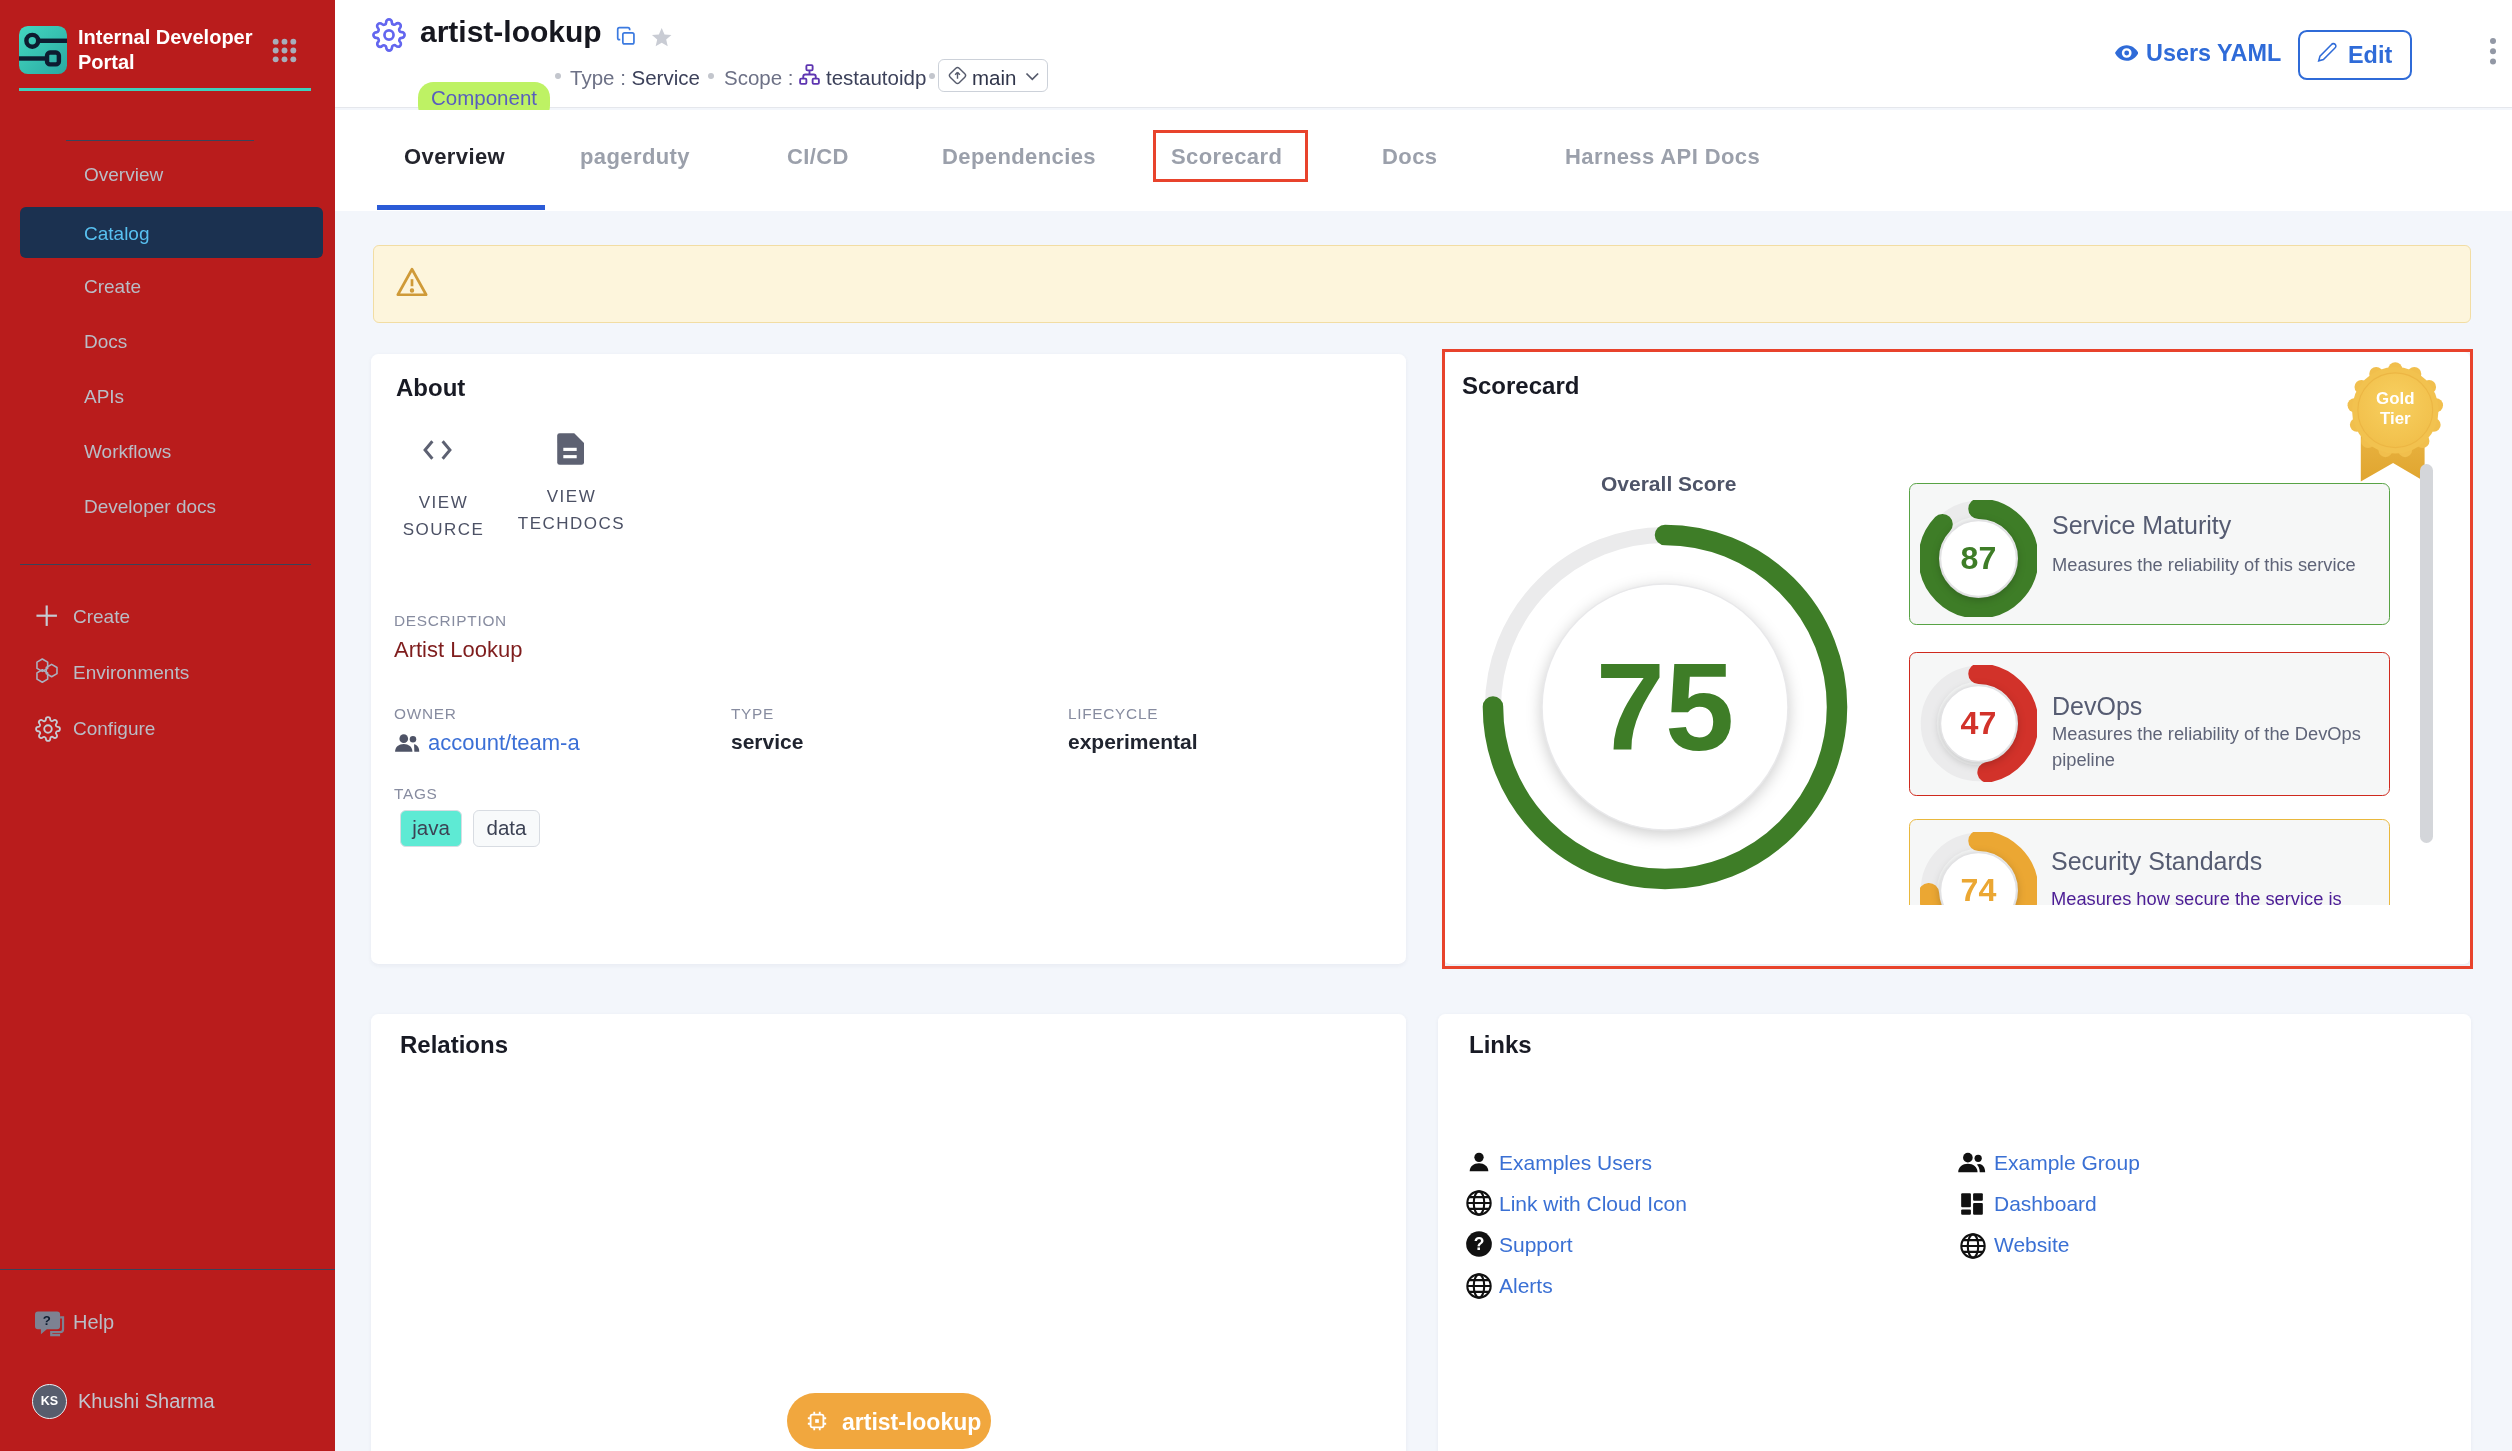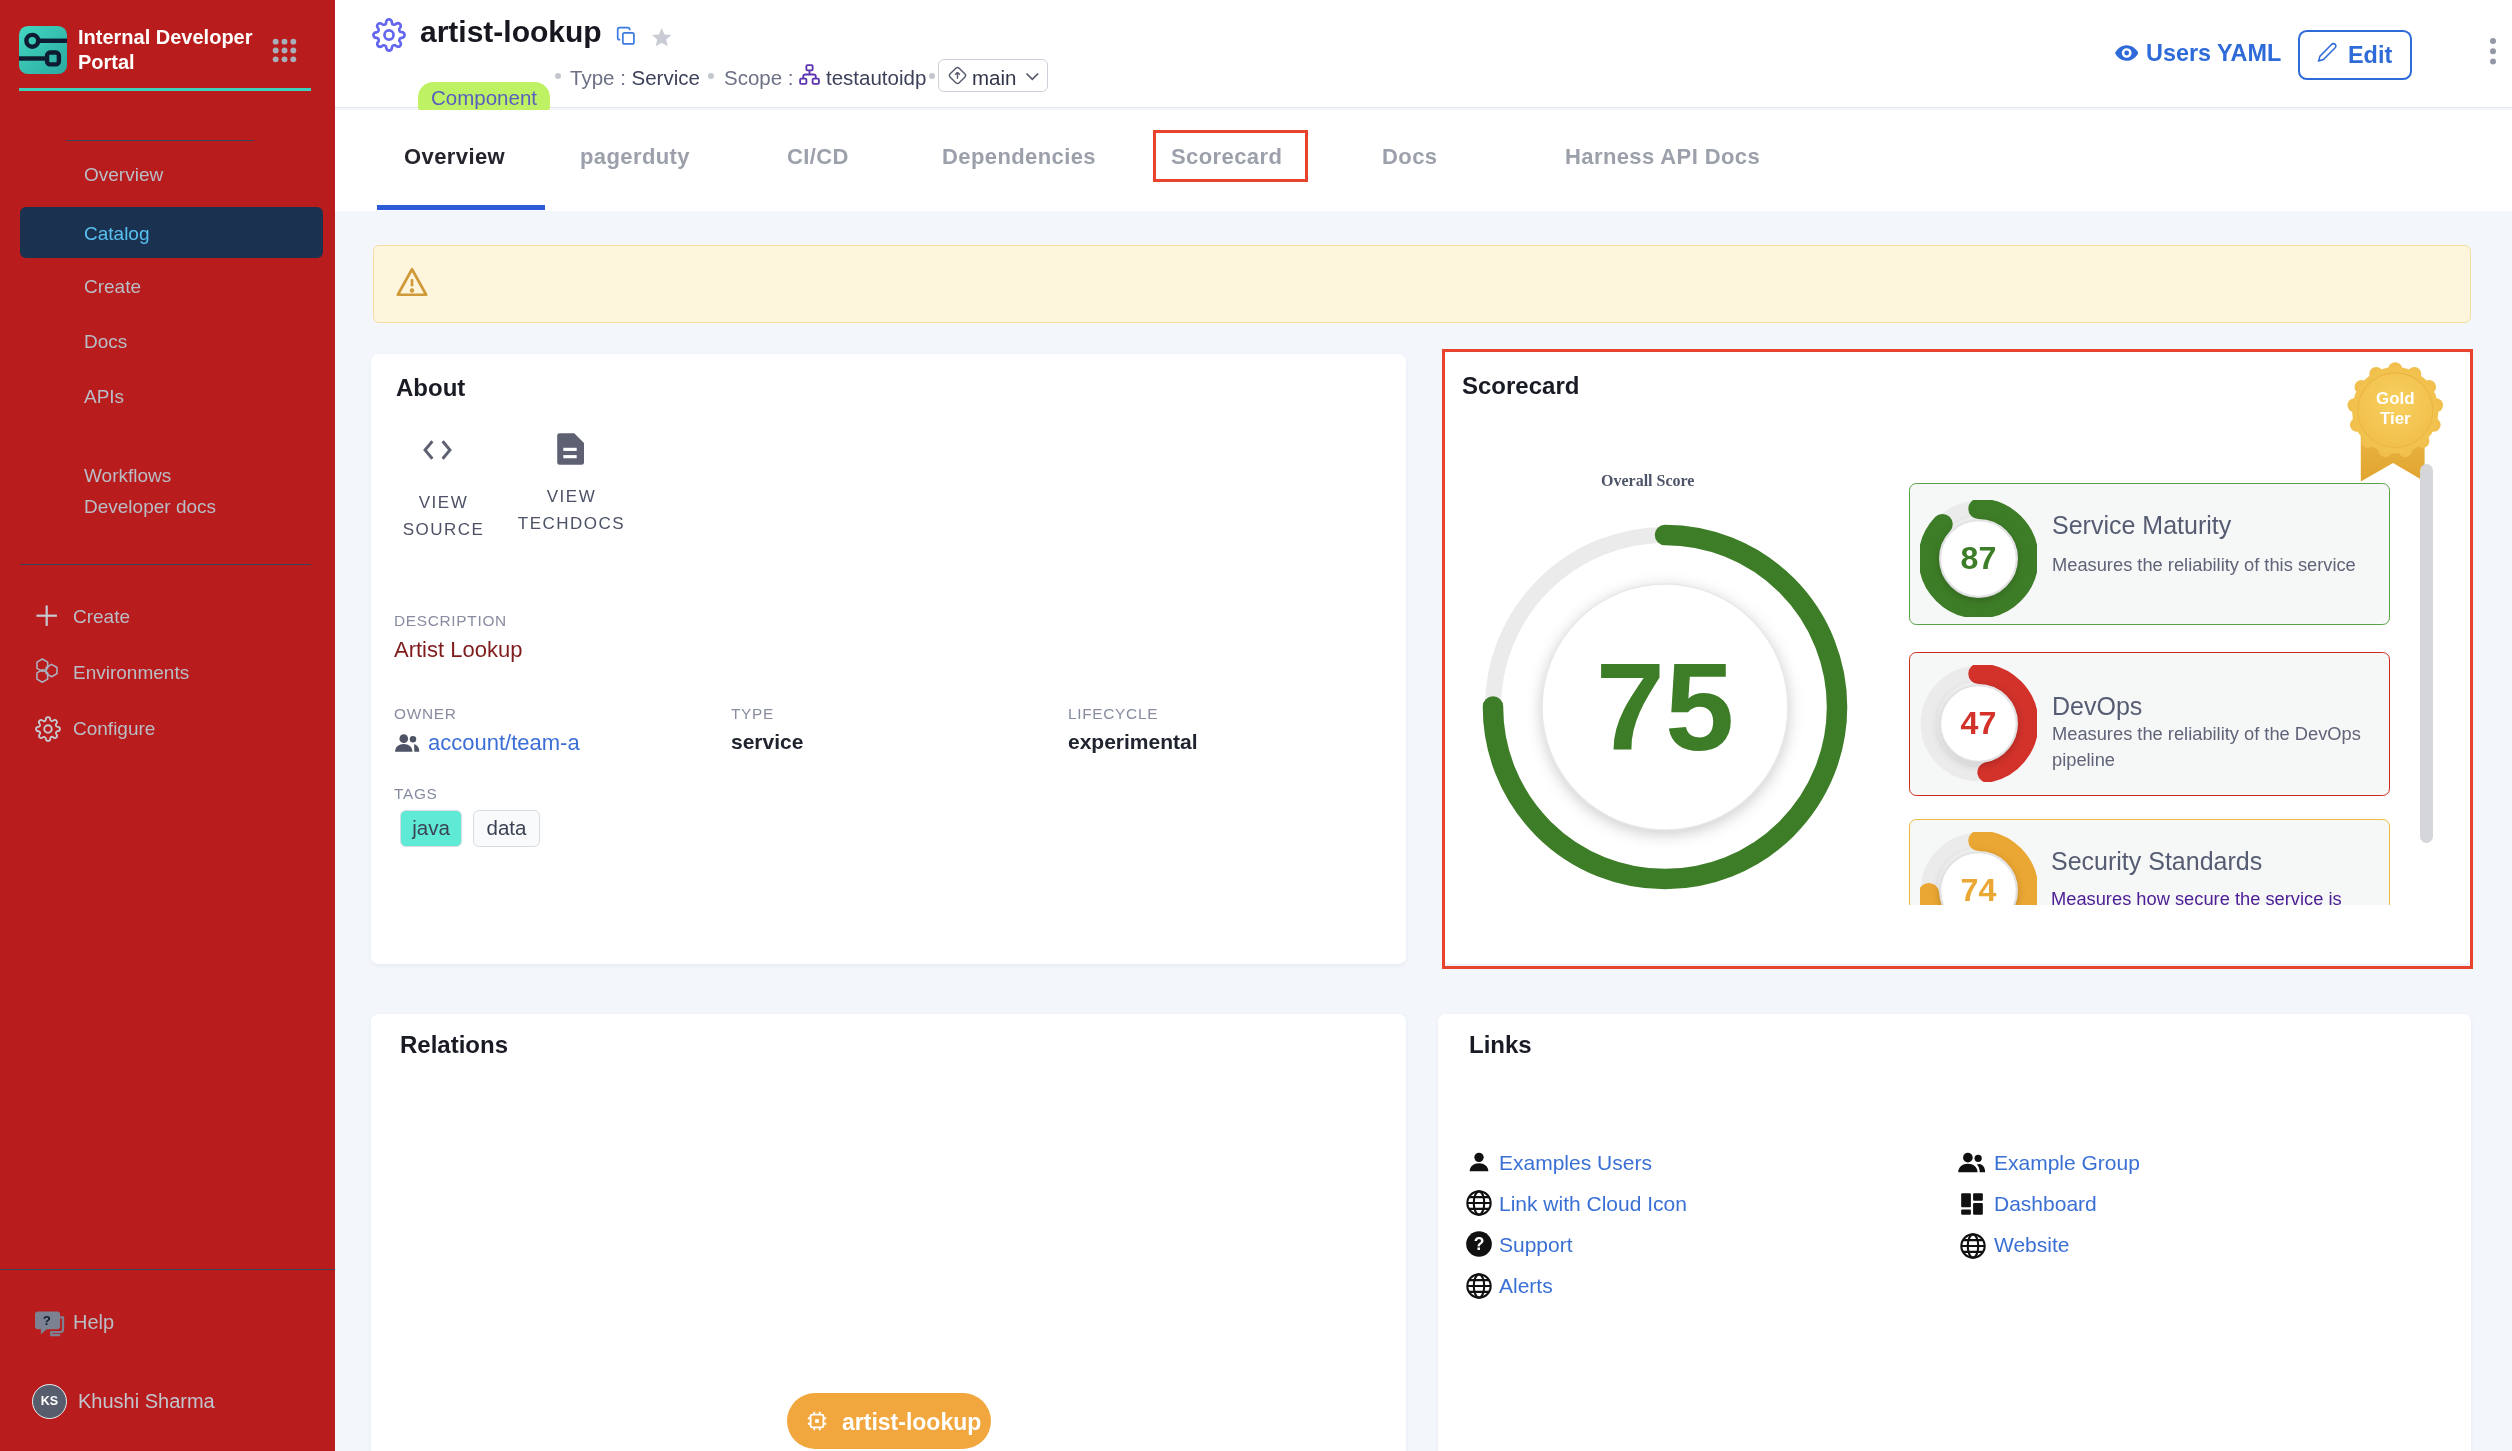--- a/index.html
+++ b/index.html
@@ -65,21 +65,21 @@
     <div class="abs" style="left:19px; top:88px; width:292px; height:2.9px; background:#3fd0bb;"></div>
 
     <div class="abs" style="left:66px; top:140px; width:188px; height:0.7px; background:#39445a;"></div>
 
     <div class="navitem" style="top:164px;">Overview</div>
     <div class="abs" style="left:20px; top:207px; width:303px; height:51px; background:#1b3150; border-radius:5.9px;"></div>
     <div class="navitem" style="top:223px; color:#58c1f1;">Catalog</div>
     <div class="navitem" style="top:276px;">Create</div>
     <div class="navitem" style="top:331px;">Docs</div>
     <div class="navitem" style="top:386px;">APIs</div>
-    <div class="navitem" style="top:465px;">Workflows</div>
+    <div class="navitem" style="top:441px;">Workflows</div>
     <div class="navitem" style="top:496px;">Developer docs</div>
 
     <div class="abs" style="left:20px; top:564px; width:291px; height:0.7px; background:#39445a;"></div>
 
     <svg class="sideicon" style="top:604px;" width="23.4" height="23.4" viewBox="0 0 32 32" stroke="#c6cad2" stroke-width="3" fill="none">
       <line x1="16" y1="2" x2="16" y2="30"></line>
         <line x1="2" y1="16" x2="30" y2="16"></line>
     </svg>
     <div class="nav2" style="top:606px;">Create</div>
 
@@ -217,21 +217,21 @@
   <div class="abs" style="left:1068px; top:730px; font-size:21px; font-weight:bold; color:#20242f;">experimental</div>
 
   <div class="abs lbl" style="left:394px; top:785px;">TAGS</div>
   <div class="abs" style="left:400px; top:810px; width:62px; height:37px; border:1.5px solid #d8dce2; background:#5eead4; border-radius:5.9px; text-align:center; font-size:20.5px; line-height:34px; color:#3c4254;">java</div>
   <div class="abs" style="left:473px; top:810px; width:67px; height:37px; border:1.5px solid #d8dce2; background:#f8fafb; border-radius:5.9px; text-align:center; font-size:20.5px; line-height:34px; color:#3c4254;">data</div>
 
   <div class="card" style="left:1444px; top:352px; width:1026px; height:612px; border-radius:5.9px;"></div>
   <div class="abs" style="left:1442px; top:349px; width:1031px; height:620px; border:3.7px solid #e8432c;"></div>
   <div class="abs" style="left:1462px; top:372px; font-size:24px; font-weight:bold; color:#181a24;">Scorecard</div>
 
-  <div class="abs" style="left:1601px; top:472px; font-size:16px; font-weight:bold; color:#4e5468;font-family:Liberation Serif, serif;">Overall Score</div>
+  <div class="abs" style="left:1601px; top:472px; font-size:21px; font-weight:bold; color:#4e5468;">Overall Score</div>
 
   <svg class="abs" style="left:1482px; top:524px;" width="366" height="366" viewBox="0 0 500 500">
     <g transform="rotate(-90 250 250)">
       <circle cx="250" cy="250" r="235" fill="none" stroke="#ebebec" stroke-width="22"></circle>
       <circle cx="250" cy="250" r="235" fill="none" stroke="#3e7d27" stroke-width="28" stroke-linecap="round" stroke-dasharray="1107.6 369.2"></circle>
     </g>
     <circle cx="250" cy="250" r="168" fill="#fff" stroke="#e8e8ea" stroke-width="2" filter="drop-shadow(0 5px 10px rgba(0,0,0,0.2))"></circle>
     <text x="250" y="309" text-anchor="middle" font-size="170" font-weight="bold" fill="#3e7d27">75</text>
   </svg>
 

